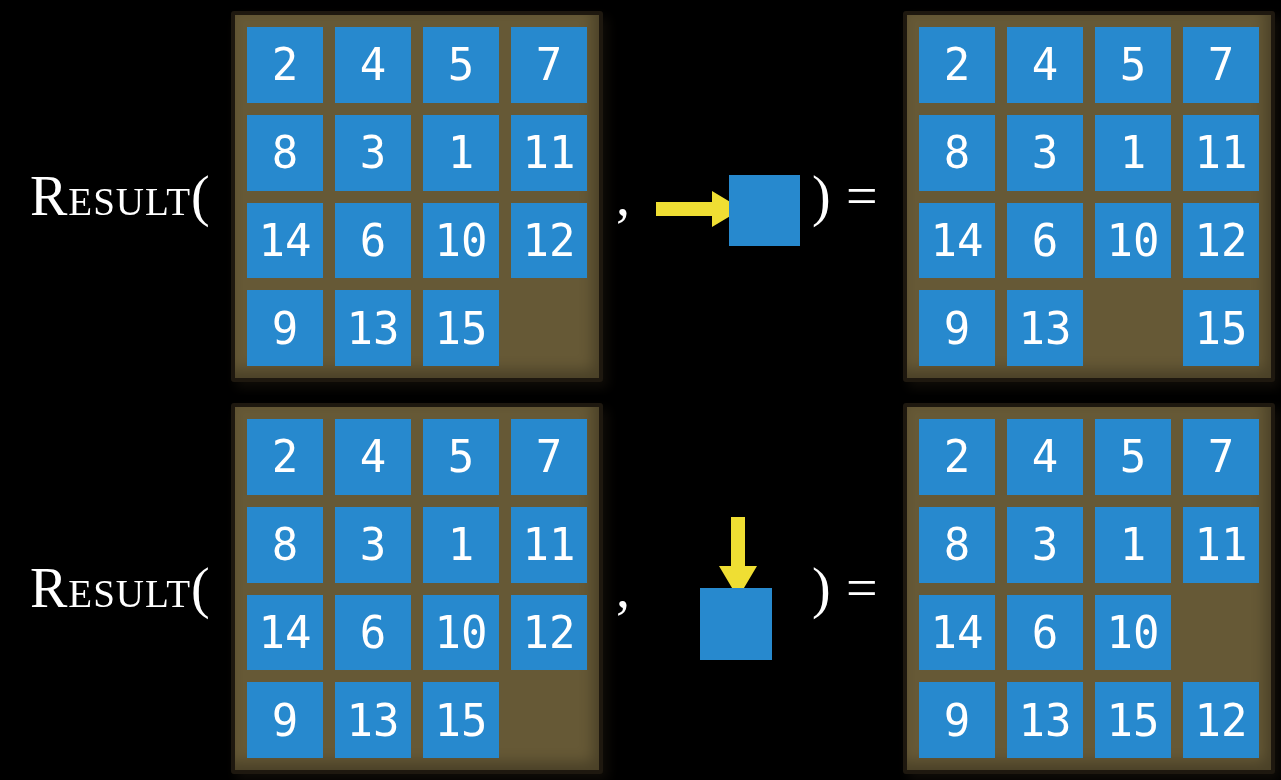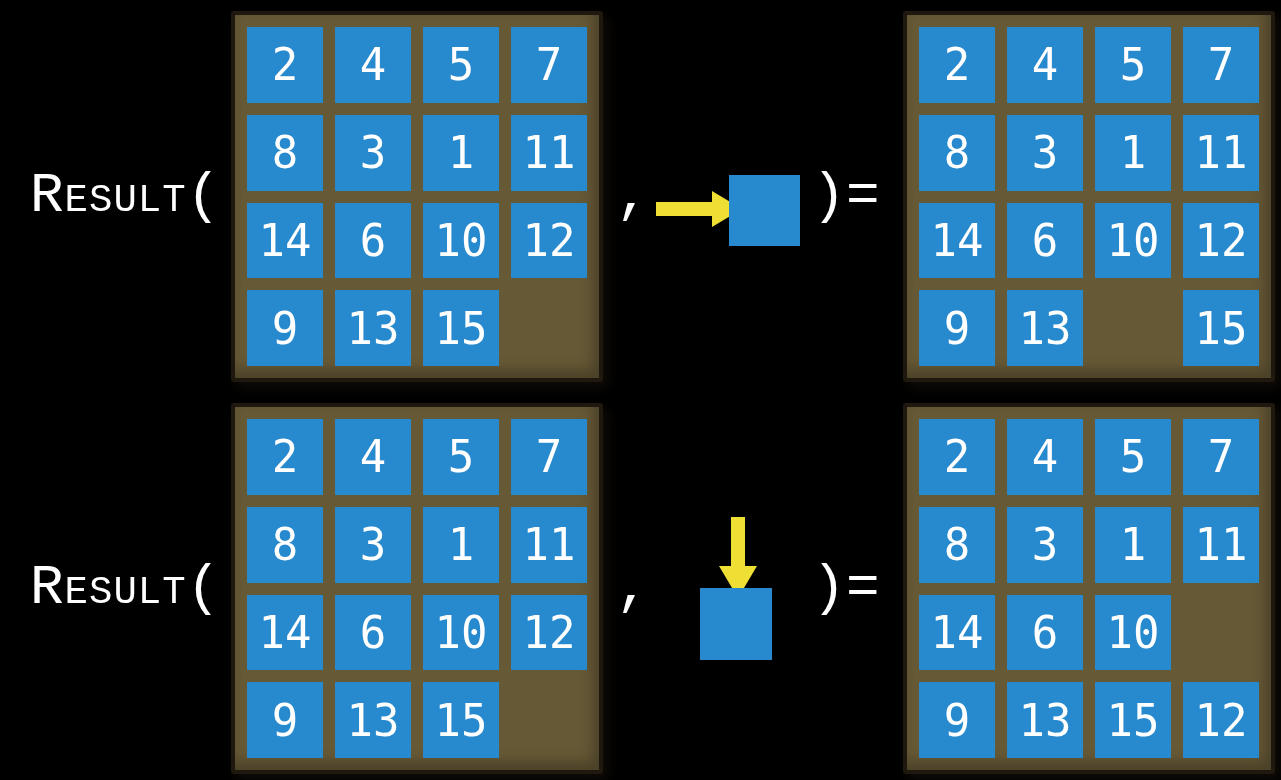--- a/index.html
+++ b/index.html
@@ -43,21 +43,21 @@
   .cell.blank { background: transparent; }
 
   .b-in1  { left: 231px; top: 11px;  }
   .b-out1 { left: 903px; top: 11px;  }
   .b-in2  { left: 231px; top: 403px; }
   .b-out2 { left: 903px; top: 403px; }
 
   .op {
     position: absolute;
     color: var(--text);
-    font-family: Liberation Mono, monospace;
+    font-family: Liberation Serif, serif;
     font-size: 56px;
     line-height: 60px;
     white-space: pre;
   }
   .r1 { top: 166px; }
   .r2 { top: 558px; }
   .fn { left: 30px; font-variant: small-caps; letter-spacing: 1px; }
   .comma  { left: 616px; }
   .paren  { left: 812px; }
   .equals { left: 846px; }

